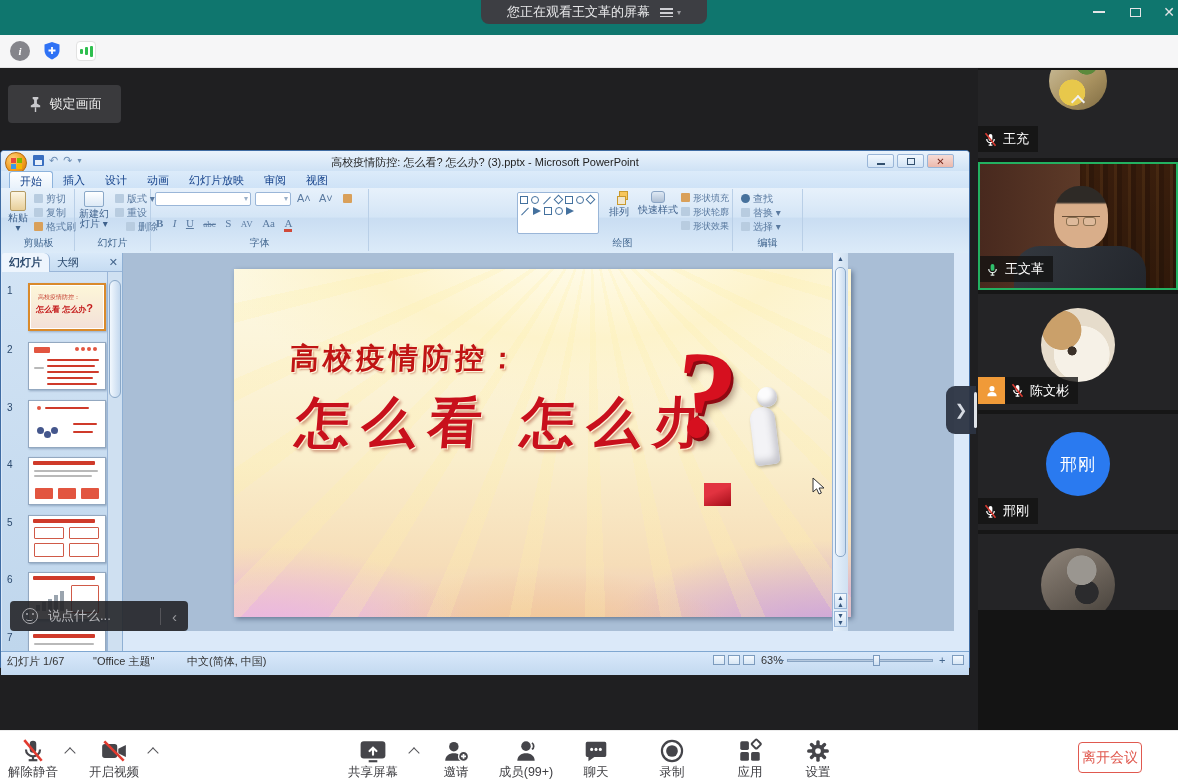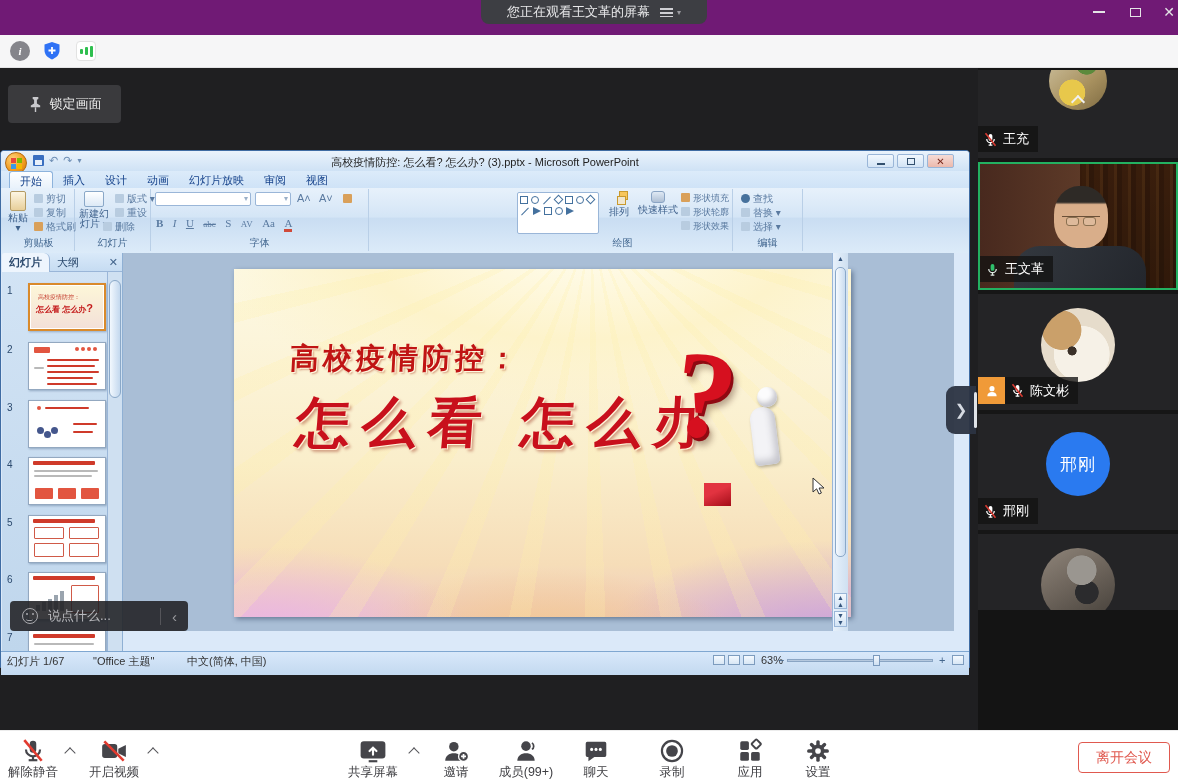--- a/index.html
+++ b/index.html
@@ -1,19 +1,19 @@
 <!DOCTYPE html>
 <html><head>
 <meta charset="utf-8">
 <style>
   *{box-sizing:border-box;margin:0;padding:0}
   html,body{width:1178px;height:784px;overflow:hidden}
   body{font-family:"Liberation Sans","DejaVu Sans",sans-serif;background:#141414;position:relative}
   
-  #topbar{position:absolute;left:0;top:0;width:1178px;height:35px;background:#701a75}
+  #topbar{position:absolute;left:0;top:0;width:1178px;height:35px;background:#0f766e}
   #title-pill{position:absolute;left:481px;top:0;width:226px;height:24px;background:#3d3e43;border-radius:0 0 8px 8px;display:flex;align-items:center;justify-content:center;gap:10px;color:#e8e8ea;font-size:13px}
   .burger{display:inline-block;width:13px;height:9px;background:repeating-linear-gradient(180deg,#cfcfd4 0 1.6px,transparent 1.6px 4px)}
   .burger-caret{color:#9a9aa0;font-size:8px;margin-left:-6px}
   .winctl{position:absolute;top:0;height:24px;display:flex;align-items:center;justify-content:center;color:#e4e4e6}
   #wc-min{left:1086px;width:26px}#wc-min i{display:block;width:12px;height:2px;background:#e4e4e6}
   #wc-max{left:1122px;width:26px}#wc-max i{display:block;width:11px;height:9px;border:1.6px solid #e4e4e6}
   #wc-close{left:1156px;width:26px;font-size:14px}
   
   #infobar{position:absolute;left:0;top:35px;width:1178px;height:33px;background:#f6f6f7;border-bottom:1px solid #e3e3e5}
   .ib-ic{position:absolute;top:6px;width:20px;height:20px;border-radius:4px;display:flex;align-items:center;justify-content:center}
@@ -145,21 +145,21 @@
   #av-xg{top:18px;width:64px;height:64px;background:#2a7af0;display:flex;align-items:center;justify-content:center;color:#fff;font-size:17px;letter-spacing:1px}
   #av-dgz{top:14px;width:74px;height:74px;background:radial-gradient(circle at 55% 30%,#9a9690 0 22%,rgba(0,0,0,0) 23%),radial-gradient(circle at 62% 60%,#2b2b2d 0 18%,rgba(0,0,0,0) 19%),linear-gradient(150deg,#8f857a 0%,#6e655c 45%,#433e38 100%)}
   #av-last{top:36px;width:72px;height:72px;background:radial-gradient(circle at 50% 80%,#4a3a10 0 30%,rgba(0,0,0,0) 31%),linear-gradient(#efae12,#cf920c)}
   .host-badge{width:27px;height:27px;background:#f09a38;display:flex;align-items:center;justify-content:center;margin:-4px 0 -4px -5px}
   
   #toolbar{position:absolute;left:0;top:730px;width:1178px;height:54px;background:#ffffff;border-top:1px solid #ececec}
   .tb-item{position:absolute;top:4px;text-align:center;color:#3e3e42;font-size:12.5px}
   .tb-item .ic{height:29px;display:flex;align-items:flex-end;justify-content:center}
   .tb-chev{position:absolute;top:18px;width:10px;height:10px}
   .tb-chev i{display:block;width:8px;height:8px;border-left:1.8px solid #55555a;border-bottom:1.8px solid #55555a;transform:rotate(135deg)}
-  #leave-btn{position:absolute;left:1078px;top:11px;width:92px;height:31px;border:1px solid #e0594f;border-radius:4px;background:#fff;color:#e0594f;font-size:14px;display:flex;align-items:center;justify-content:center}
+  #leave-btn{position:absolute;left:1078px;top:11px;width:64px;height:31px;border:1px solid #e0594f;border-radius:4px;background:#fff;color:#e0594f;font-size:14px;display:flex;align-items:center;justify-content:center}
 </style>
 </head>
 <body>
 
 <div id="topbar">
   <div id="title-pill">
     <span>您正在观看王文革的屏幕</span>
     <span class="burger"></span>
     <span class="burger-caret">▾</span>
   </div>
@@ -250,21 +250,21 @@
         <div class="rsmall" style="left:31px;top:3px"><i class="mi light"></i><span>剪切</span></div>
         <div class="rsmall" style="left:31px;top:17px"><i class="mi light"></i><span>复制</span></div>
         <div class="rsmall" style="left:31px;top:31px"><i class="mi warm"></i><span>格式刷</span></div>
         <div class="rlabel">剪贴板</div>
       </div>
 
       <div class="rgroup" style="left:74px;width:76px">
         <div class="rbig" style="left:2px;width:34px"><div class="ric slide-ic"></div><span>新建幻灯片</span> ▾</div>
         <div class="rsmall" style="left:40px;top:3px"><i class="mi light"></i><span>版式</span> ▾</div>
         <div class="rsmall" style="left:40px;top:17px"><i class="mi light"></i><span>重设</span></div>
-        <div class="rsmall" style="left:28px;top:31px"><i class="mi light"></i><span>删除</span></div>
+        <div class="rsmall" style="left:51px;top:31px"><i class="mi light"></i><span>删除</span></div>
         <div class="rlabel">幻灯片</div>
       </div>
 
       <div class="rgroup" style="left:150px;width:218px">
         <div class="combo" style="left:4px;top:3px;width:96px">▾</div>
         <div class="combo" style="left:104px;top:3px;width:36px">▾</div>
         <span class="rsmall" style="left:146px;top:3px;font-size:11px">A˄</span>
         <span class="rsmall" style="left:168px;top:3px;font-size:11px">A˅</span>
         <span class="rsmall" style="left:192px;top:3px"><i class="mi warm"></i></span>
         <div style="position:absolute;left:5px;top:24px">

